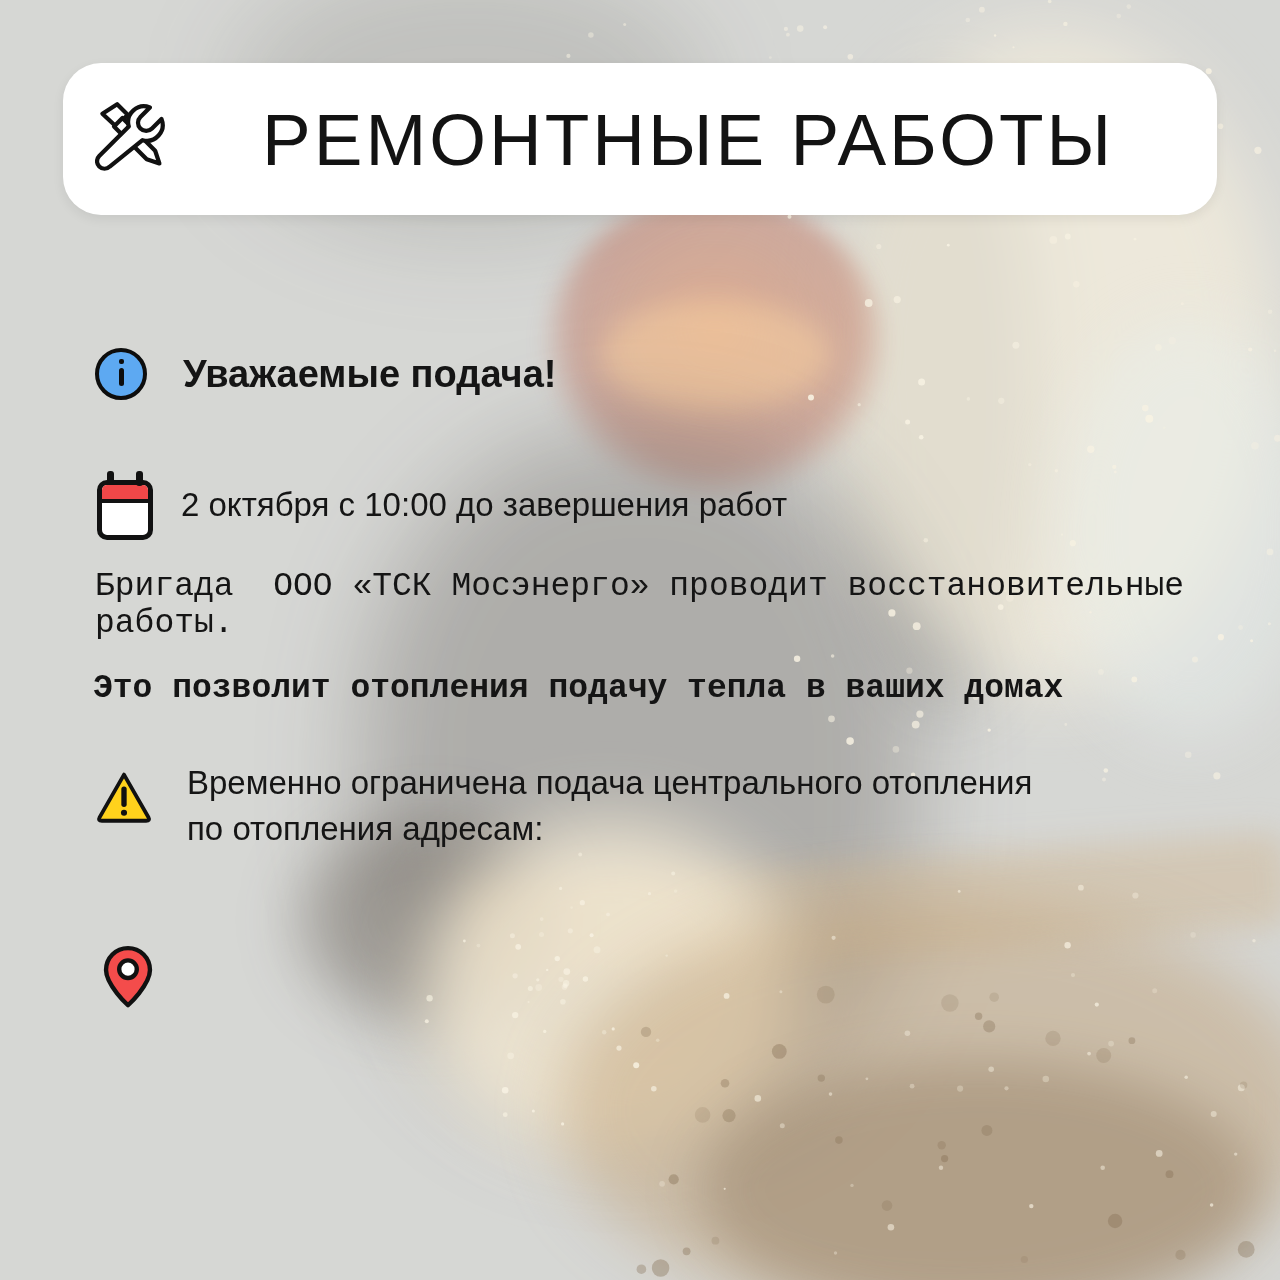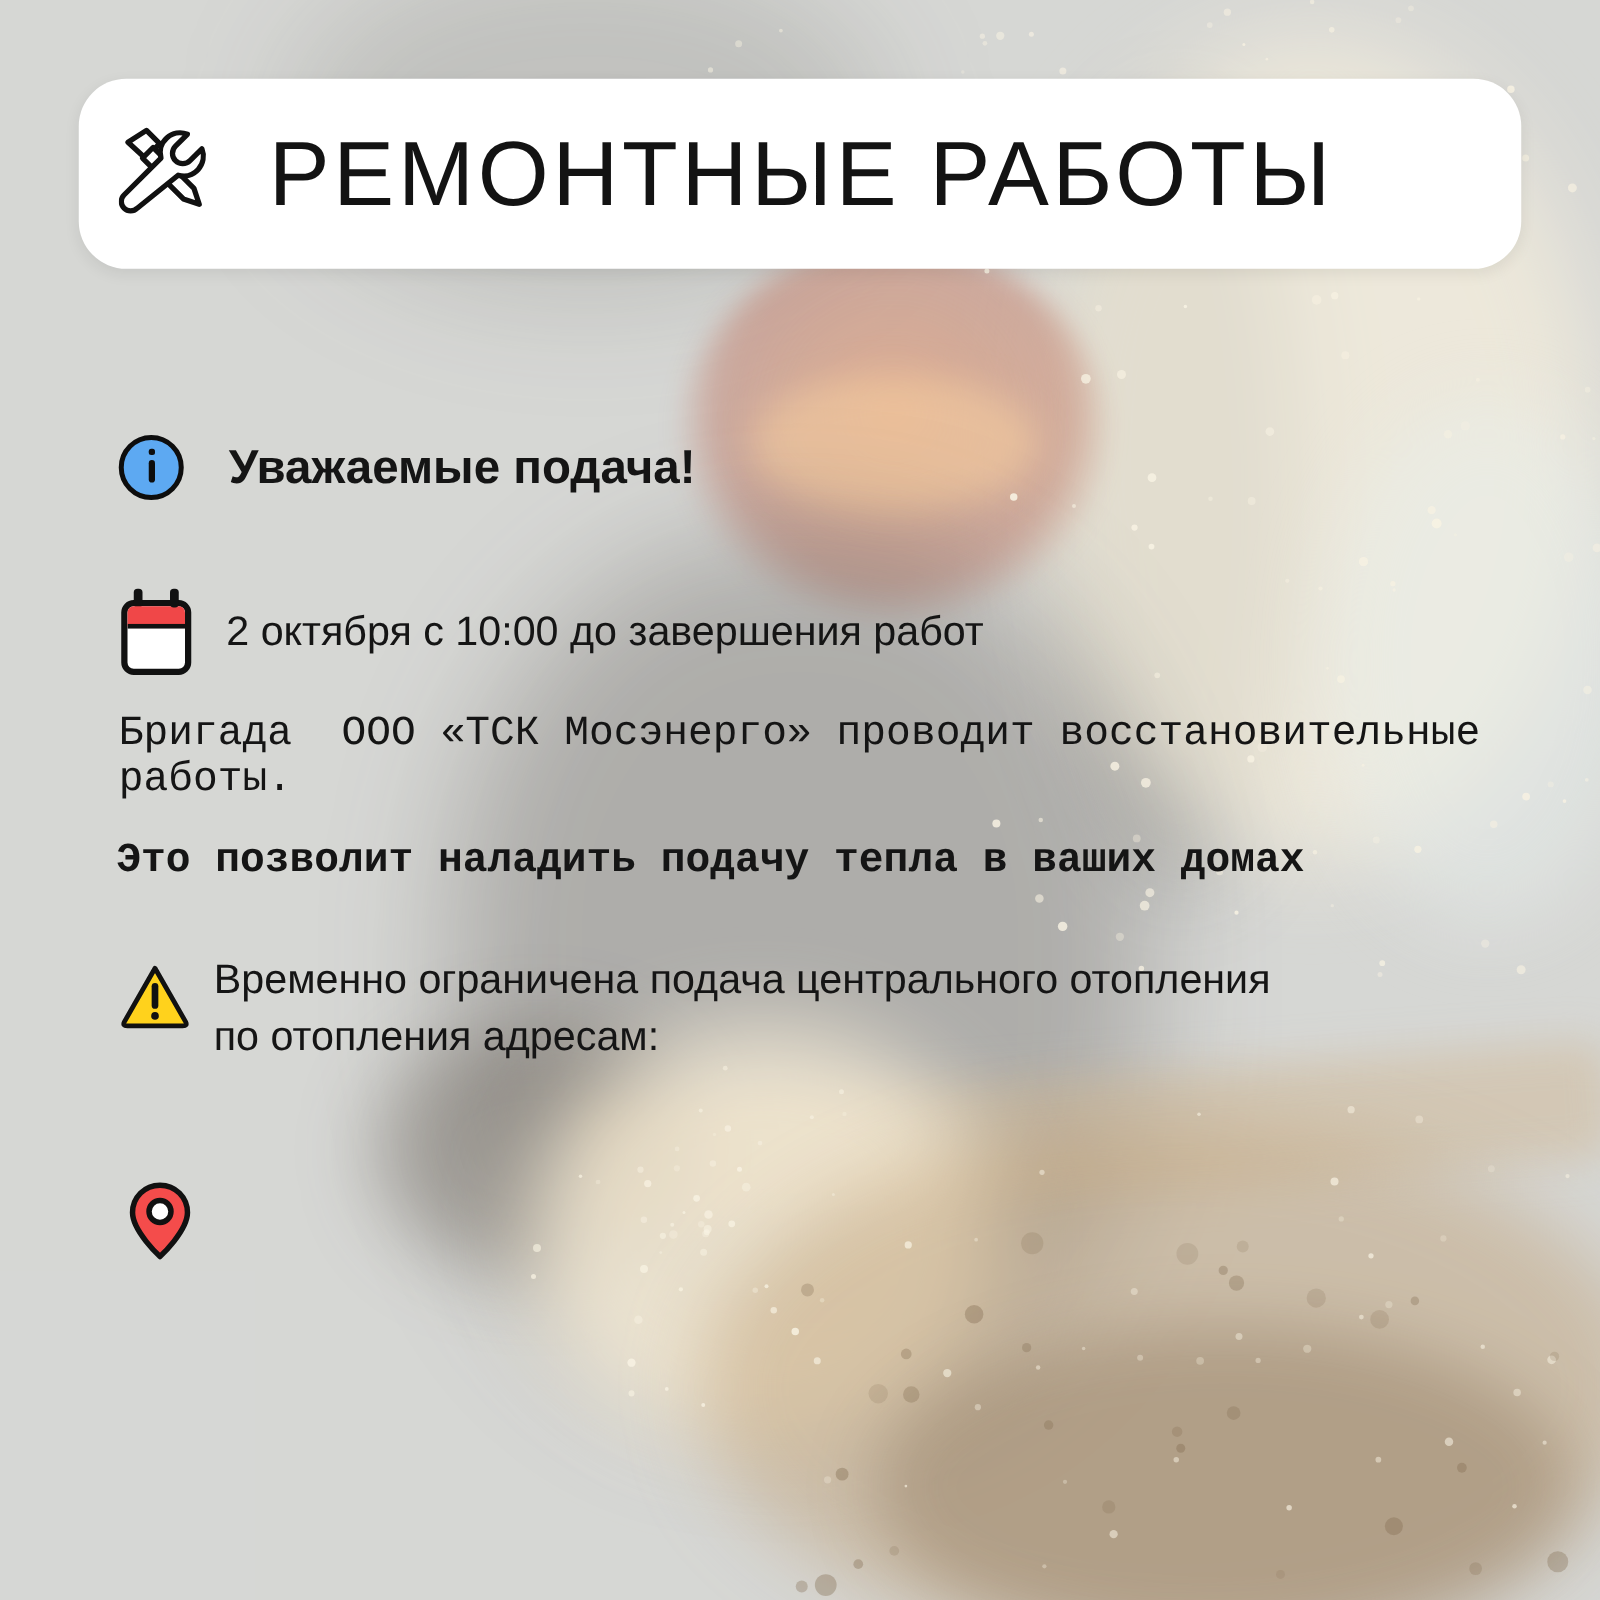--- a/index.html
+++ b/index.html
@@ -25,21 +25,21 @@
   .blob-beam       {left:470px;top:860px;width:820px;height:95px;background:rgba(206,178,138,.5);filter:blur(16px);transform:rotate(-4deg);border-radius:20px;}
   .blob-ground     {left:560px;top:900px;width:760px;height:420px;background:rgba(186,146,96,.45);filter:blur(30px);}
   .blob-leaves     {left:700px;top:1060px;width:560px;height:260px;background:rgba(110,78,42,.35);filter:blur(26px);}
   .blob-dark-tool  {left:300px;top:820px;width:260px;height:200px;background:rgba(70,60,50,.4);filter:blur(30px);}
   .veil{inset:0;background:rgba(214,215,212,.18);}
   svg.sparks{left:0;top:0;}
   
   .header-card{
     position:absolute;left:63px;top:63px;width:1154px;height:152px;
     background:#ffffff;border-radius:38px;display:flex;align-items:center;
-    padding:0 40px 0 32px;box-sizing:border-box;box-shadow:0 4px 12px rgba(0,0,0,.07);
+    padding:0 40px 0 32px;box-sizing:border-box;box-shadow:0 4px 12px rgba(0,0,0,.07);gap:47px;
   }
   .header-card h1{
     margin:0 0 0 44px;font-size:73px;font-weight:400;letter-spacing:3px;
     color:#131313;white-space:nowrap;
   }
   
   .row{position:absolute;display:flex;}
   .txt{white-space:pre-wrap;}
   .info-row{left:95px;top:348px;align-items:center;gap:36px;}
   .greeting{font-size:38px;font-weight:700;}
@@ -49,21 +49,21 @@
   .date-row{left:97px;top:470px;align-items:center;gap:28px;}
   .body-text{font-size:33px;font-weight:400;}
   .icon-cal{width:46px;height:50px;border:5px solid #111;border-radius:10px;background:#fff;position:relative;flex:none;margin-top:10px;}
   .cal-top{position:absolute;left:0;top:0;right:0;height:14px;background:#f04748;border-bottom:4px solid #111;border-radius:5px 5px 0 0;}
   .icon-cal::before,.icon-cal::after{content:"";position:absolute;top:-14px;width:7px;height:15px;background:#111;border-radius:3px;}
   .icon-cal::before{left:5px;}
   .icon-cal::after{right:5px;}
   .para{position:absolute;margin:0;font-size:33px;font-family:Liberation Mono, monospace;}
   .para-crew{left:95px;top:568px;width:1120px;}
   .para-purpose{left:93px;top:670px;width:1120px;font-weight:700;}
-  .warn-row{left:95px;top:758px;align-items:flex-start;gap:18px;}
+  .warn-row{left:95px;top:758px;align-items:flex-start;gap:34px;}
   .warn-text{font-size:33px;line-height:46px;margin-top:2px;}
   .addr-row{left:99px;top:940px;align-items:center;gap:32px;}
   .addr-text{font-size:33px;font-weight:700;}
   .icon-box{flex:none;display:block;}
 </style>
 </head>
 <body>
 
 <div class="poster">
 
@@ -323,21 +323,21 @@
 
   <div class="row date-row">
     <span class="icon-cal">
         <span class="cal-top"></span>
       </span>
     <span class="body-text txt">2 октября с 10:00 до завершения работ</span>
   </div>
 
   <p class="para para-crew txt">Бригада  ООО «ТСК Мосэнерго» проводит восстановительные работы.</p>
 
-  <p class="para para-purpose txt">Это позволит наладить подачу тепла в ваших домах</p>
+  <p class="para para-purpose txt">Это позволит отопления подачу тепла в ваших домах</p>
 
   <div class="row warn-row">
     <span class="icon-box">
       <svg width="58" height="82" viewBox="0 0 76 82">
         <path d="M38 9 L70 65 Q72.5 69.5 67 69.5 L9 69.5 Q3.5 69.5 6 65 Z" fill="#ffd21c" stroke="#111" stroke-width="5" stroke-linejoin="round"></path>
         <line x1="38" y1="28" x2="38" y2="48" stroke="#111" stroke-width="7" stroke-linecap="round"></line>
         <circle cx="38" cy="59" r="4" fill="#111"></circle>
       </svg>
     </span>
     <div class="warn-text">

